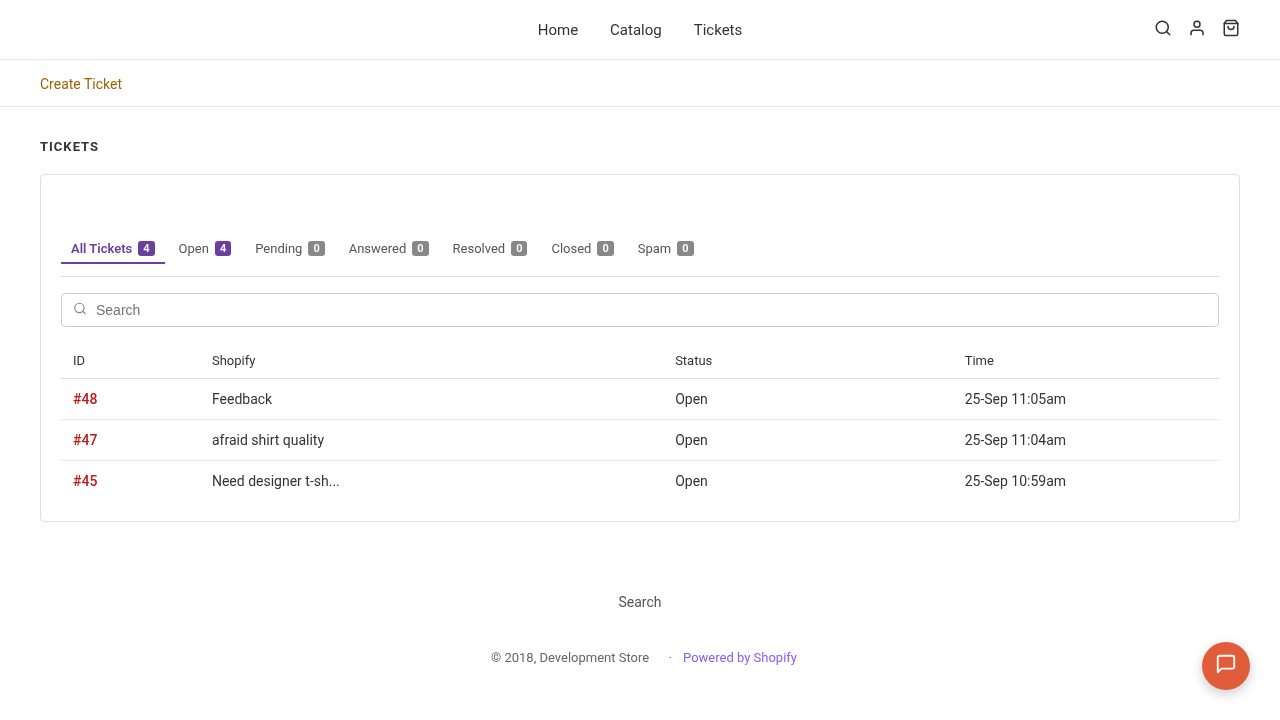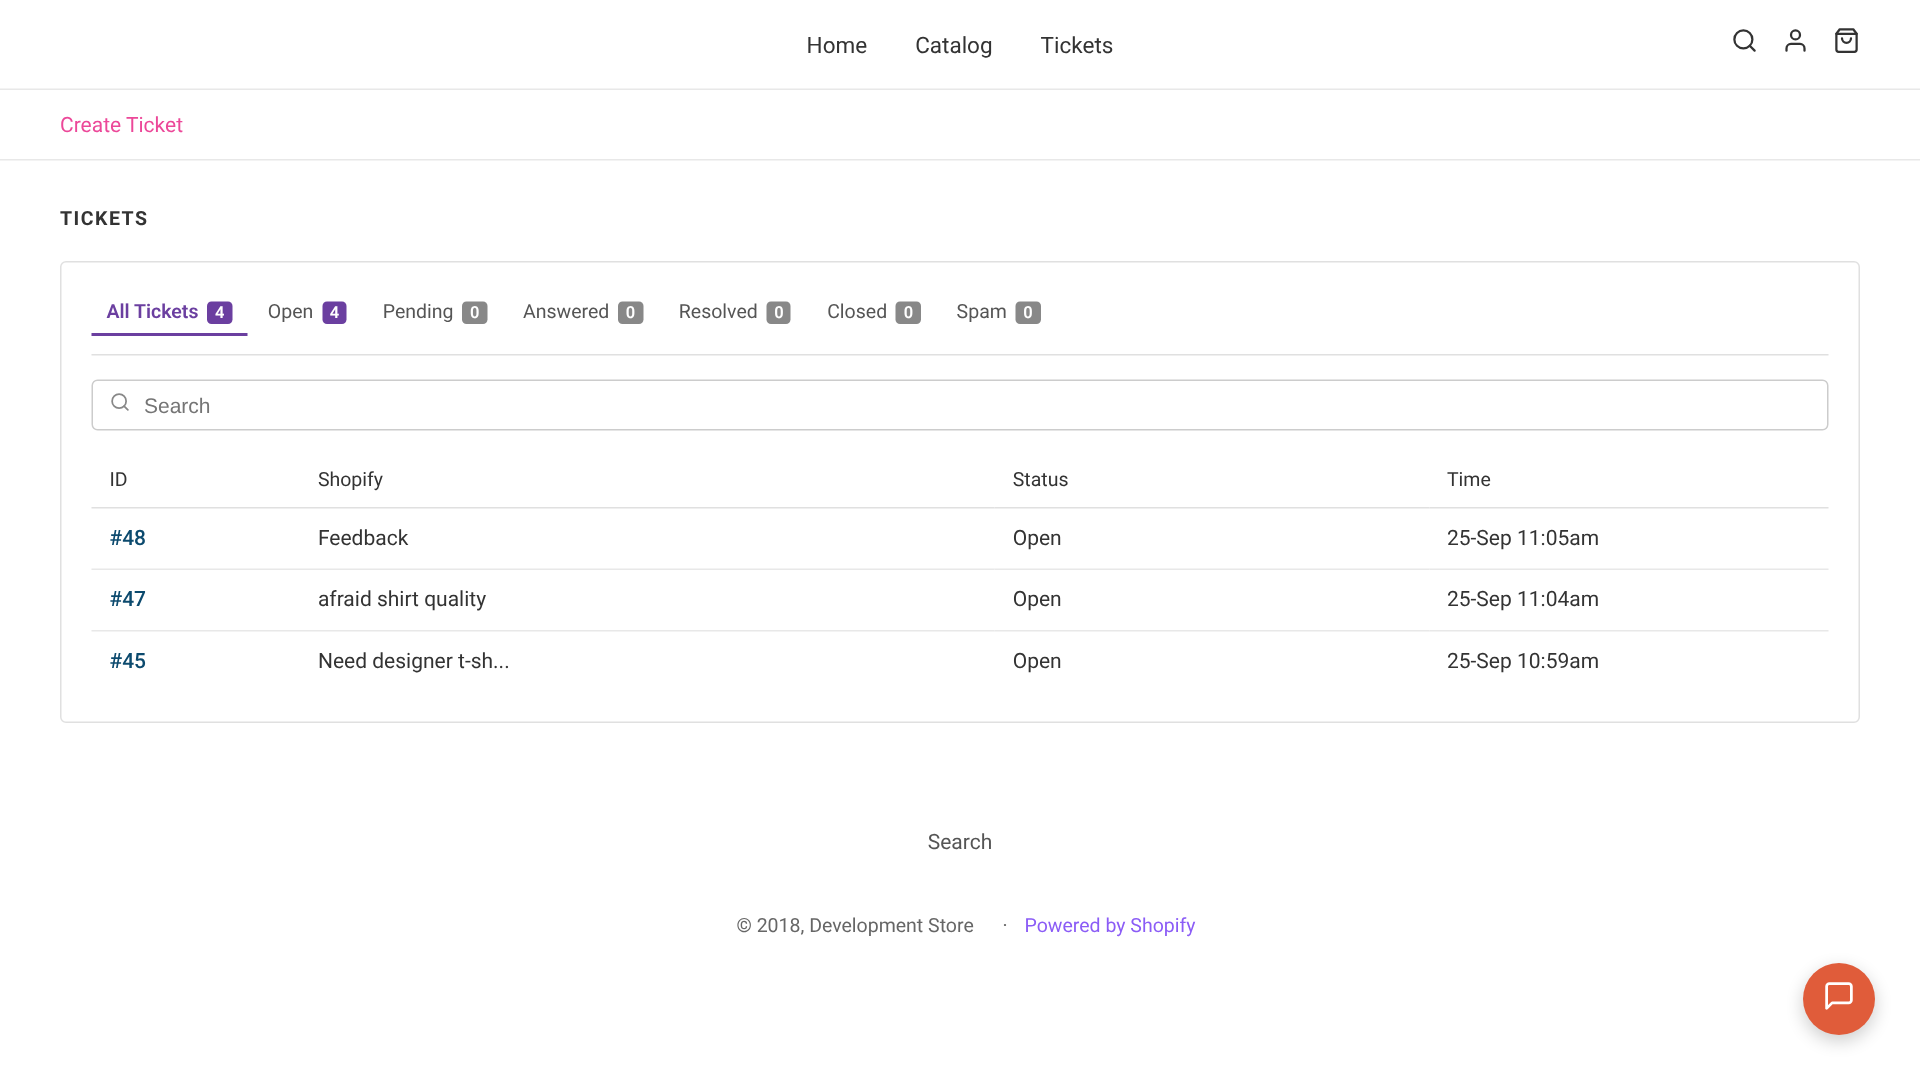--- a/index.html
+++ b/index.html
@@ -7,49 +7,49 @@
 
     
     .header { display: flex; align-items: center; justify-content: flex-start; padding: 0 40px; height: 60px; border-bottom: 1px solid #e8e8e8; }
     .header-nav { display: flex; align-items: center; gap: 32px; flex: 1; justify-content: center; }
     .header-nav a { text-decoration: none; color: #333; font-size: 15px; }
     .header-icons { display: flex; align-items: center; gap: 16px; }
     .header-icon { cursor: pointer; color: #333; font-size: 18px; }
 
     
     .tabs-row { display: flex; padding: 0 40px; border-bottom: 1px solid #e8e8e8; }
-    .tab { padding: 16px 16px 12px 0; margin-right: 16px; font-size: 14px; color: #ec4899; cursor: pointer; text-decoration: none; border-bottom: 2px solid transparent; }
+    .tab { padding: 16px 16px 12px 0; margin-right: 16px; font-size: 14px; color: #a16207; cursor: pointer; text-decoration: none; border-bottom: 2px solid transparent; }
     .tab.active { color: #6b3fa0; border-bottom: 2px solid #6b3fa0; font-weight: 500; }
     .tab:first-child { padding-left: 0; }
 
     
     .main { padding: 32px 40px; }
     .section-title { font-size: 13px; font-weight: 700; letter-spacing: 1px; text-transform: uppercase; color: #333; margin-bottom: 20px; }
 
     
     .ticket-panel { border: 1px solid #e0e0e0; border-radius: 4px; padding: 20px; }
 
     
-    .filter-tabs { display: flex; align-items: flex-start; gap: 4px; margin-bottom: 16px; border-bottom: 1px solid #e0e0e0; padding-bottom: 12px; flex-wrap: wrap; }
+    .filter-tabs { display: flex; align-items: flex-start; gap: 4px; margin-bottom: 16px; border-bottom: 1px solid #e0e0e0; padding-bottom: 12px; flex-wrap: wrap; margin-top: 40px; }
     .filter-tab { display: flex; align-items: center; gap: 6px; padding: 6px 10px; font-size: 13px; color: #555; cursor: pointer; border-bottom: 2px solid transparent; text-decoration: none; }
     .filter-tab.active { color: #6b3fa0; border-bottom: 2px solid #6b3fa0; font-weight: 600; }
     .badge { background: #6b3fa0; color: #fff; border-radius: 3px; font-size: 11px; padding: 1px 5px; font-weight: 600; }
     .badge-zero { background: #888; }
 
     
     .search-wrapper { position: relative; margin-bottom: 16px; }
     .search-icon-inside { position: absolute; left: 12px; top: 50%; transform: translateY(-50%); color: #888; font-size: 14px; }
     .search-input { width: 100%; padding: 8px 12px 8px 34px; border: 1px solid #ccc; border-radius: 4px; font-size: 14px; color: #333; outline: none; }
 
     
     .ticket-table { width: 100%; border-collapse: collapse; }
     .ticket-table th { text-align: left; padding: 10px 12px; font-size: 13px; font-weight: 400; color: #333; border-bottom: 1px solid #e0e0e0; }
     .ticket-table td { padding: 12px 12px; font-size: 14px; border-bottom: 1px solid #e8e8e8; }
     .ticket-table tr:last-child td { border-bottom: none; }
-    .ticket-link { color: #0c4a6e; text-decoration: none; font-weight: 500; }
+    .ticket-link { color: #b91c1c; text-decoration: none; font-weight: 500; }
     .col-id { width: 12%; }
     .col-subject { width: 40%; }
     .col-status { width: 25%; }
     .col-time { width: 23%; }
 
     
     .footer-search { text-align: center; padding: 40px 0 20px; font-size: 14px; color: #555; }
     .footer { text-align: center; padding: 20px 0 40px; font-size: 13px; color: #666; }
     .footer a { color: #8b5cf6; text-decoration: none; }
     .footer span { margin: 0 8px; }

